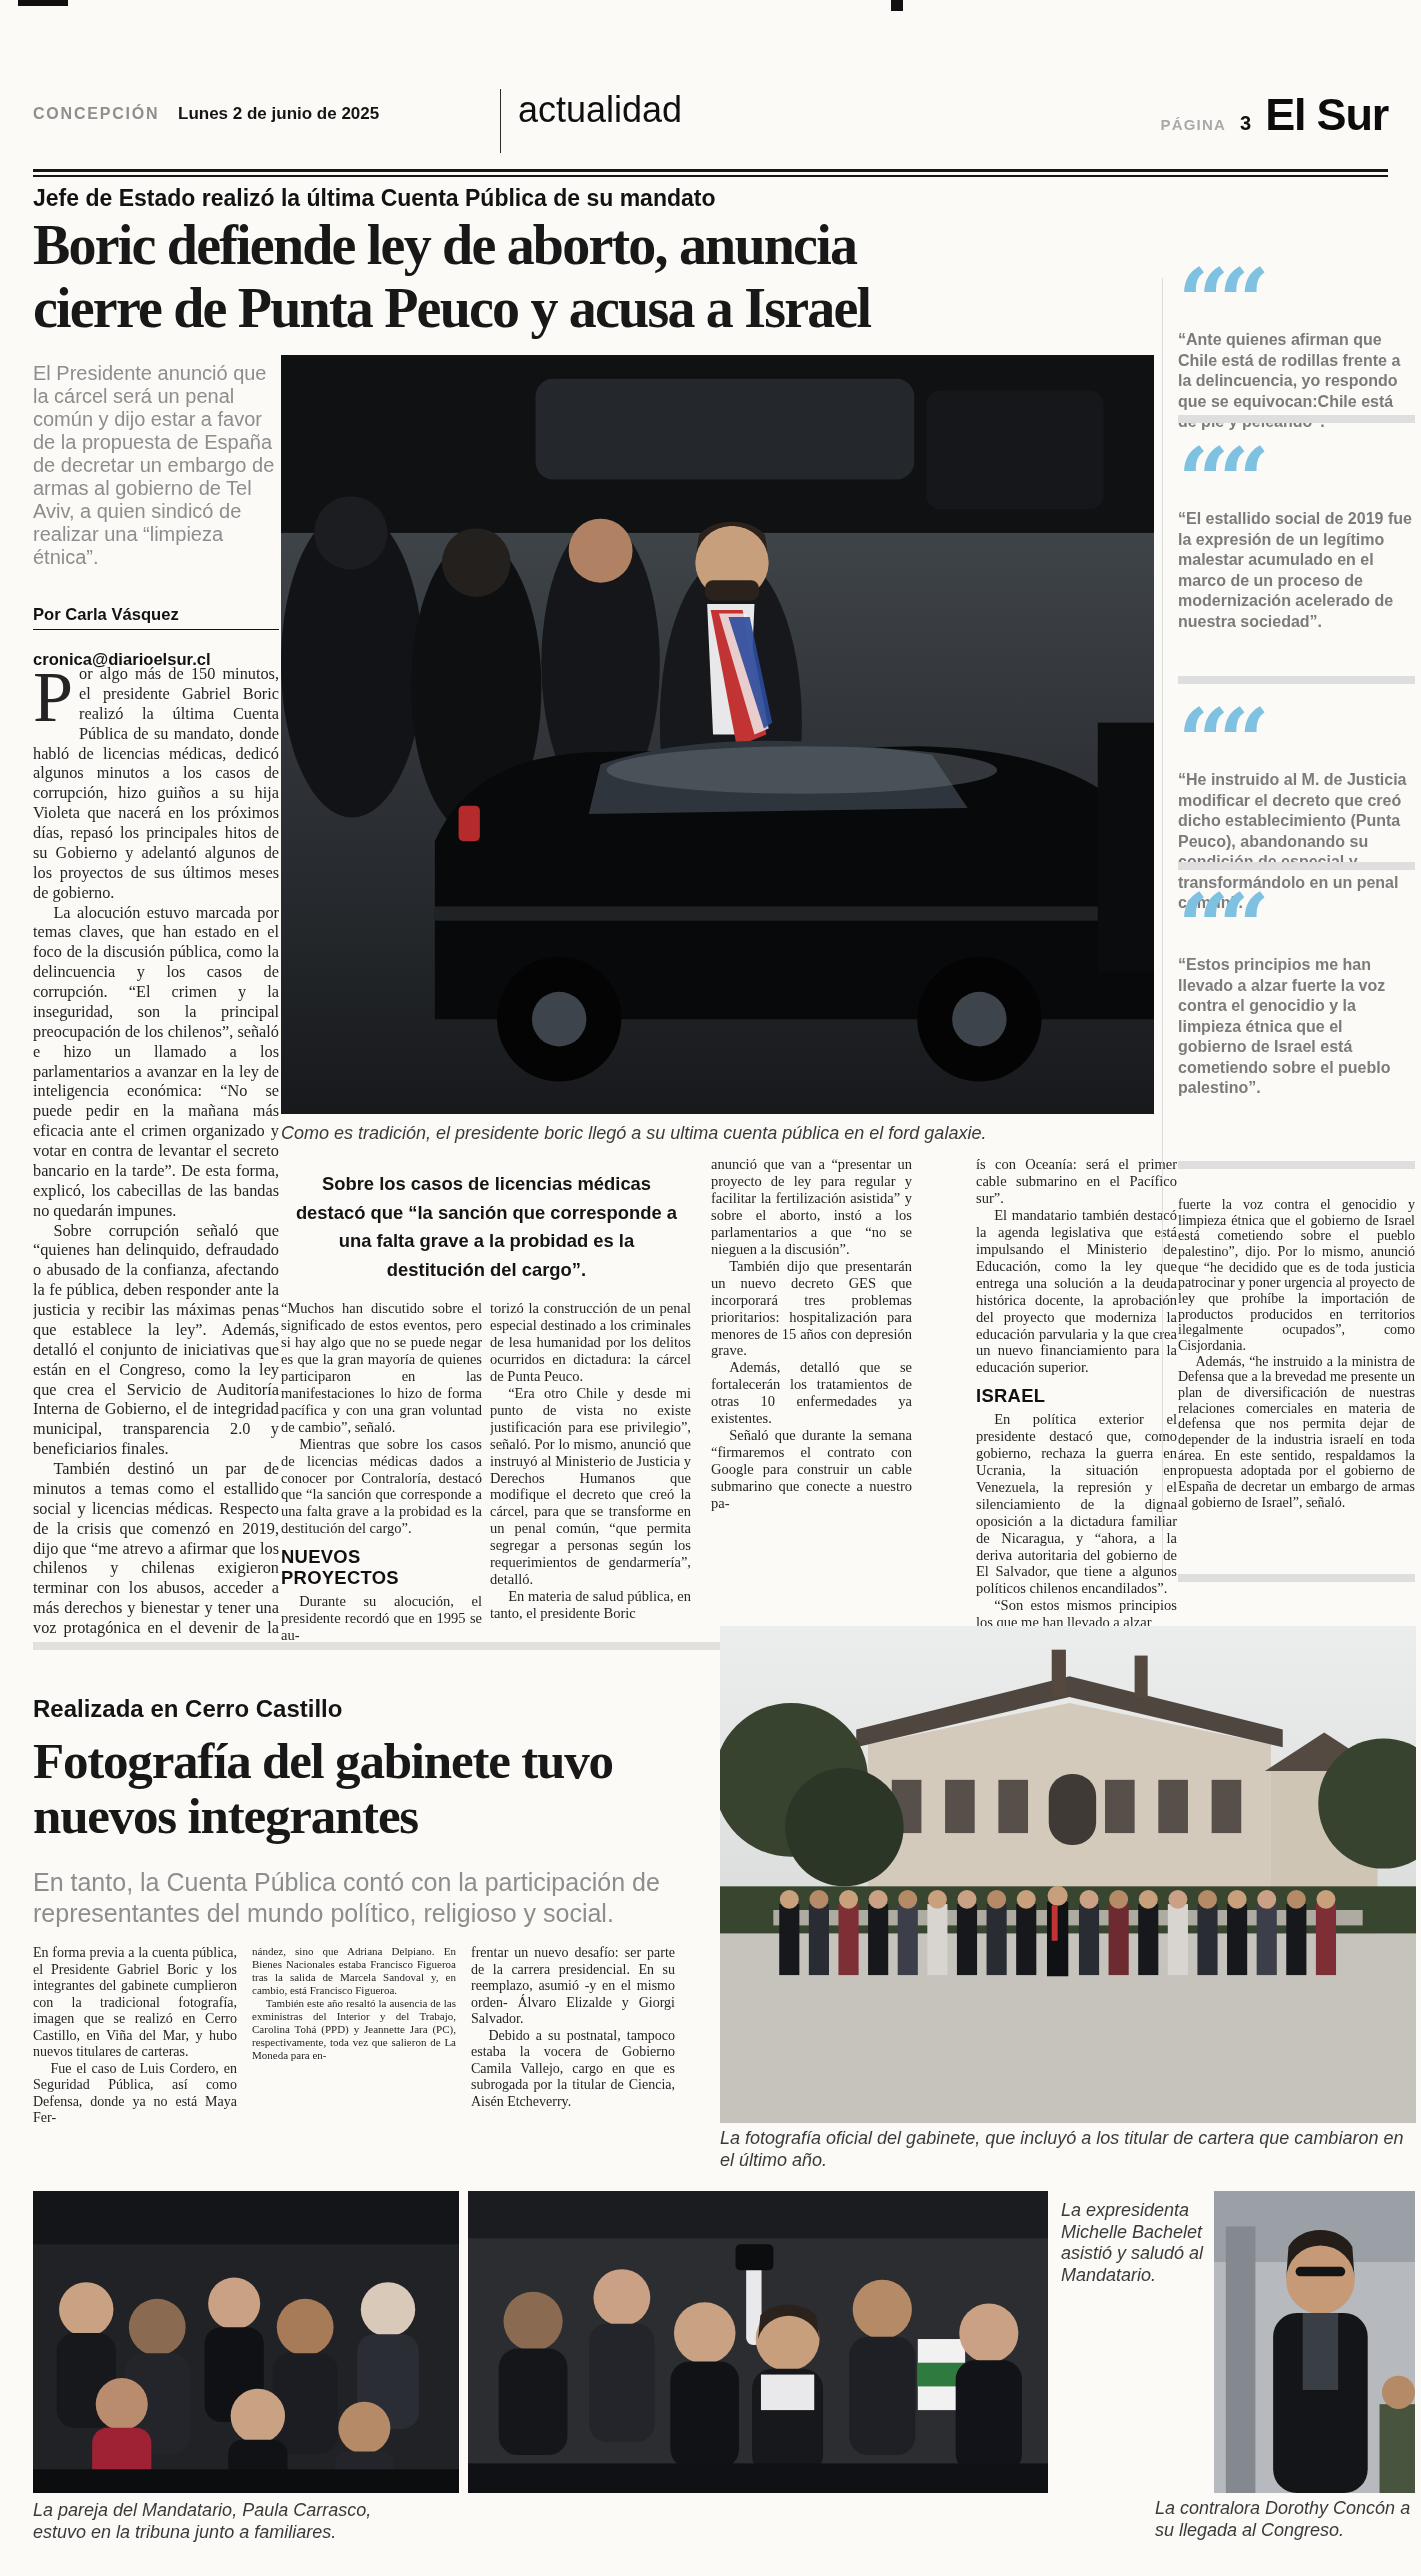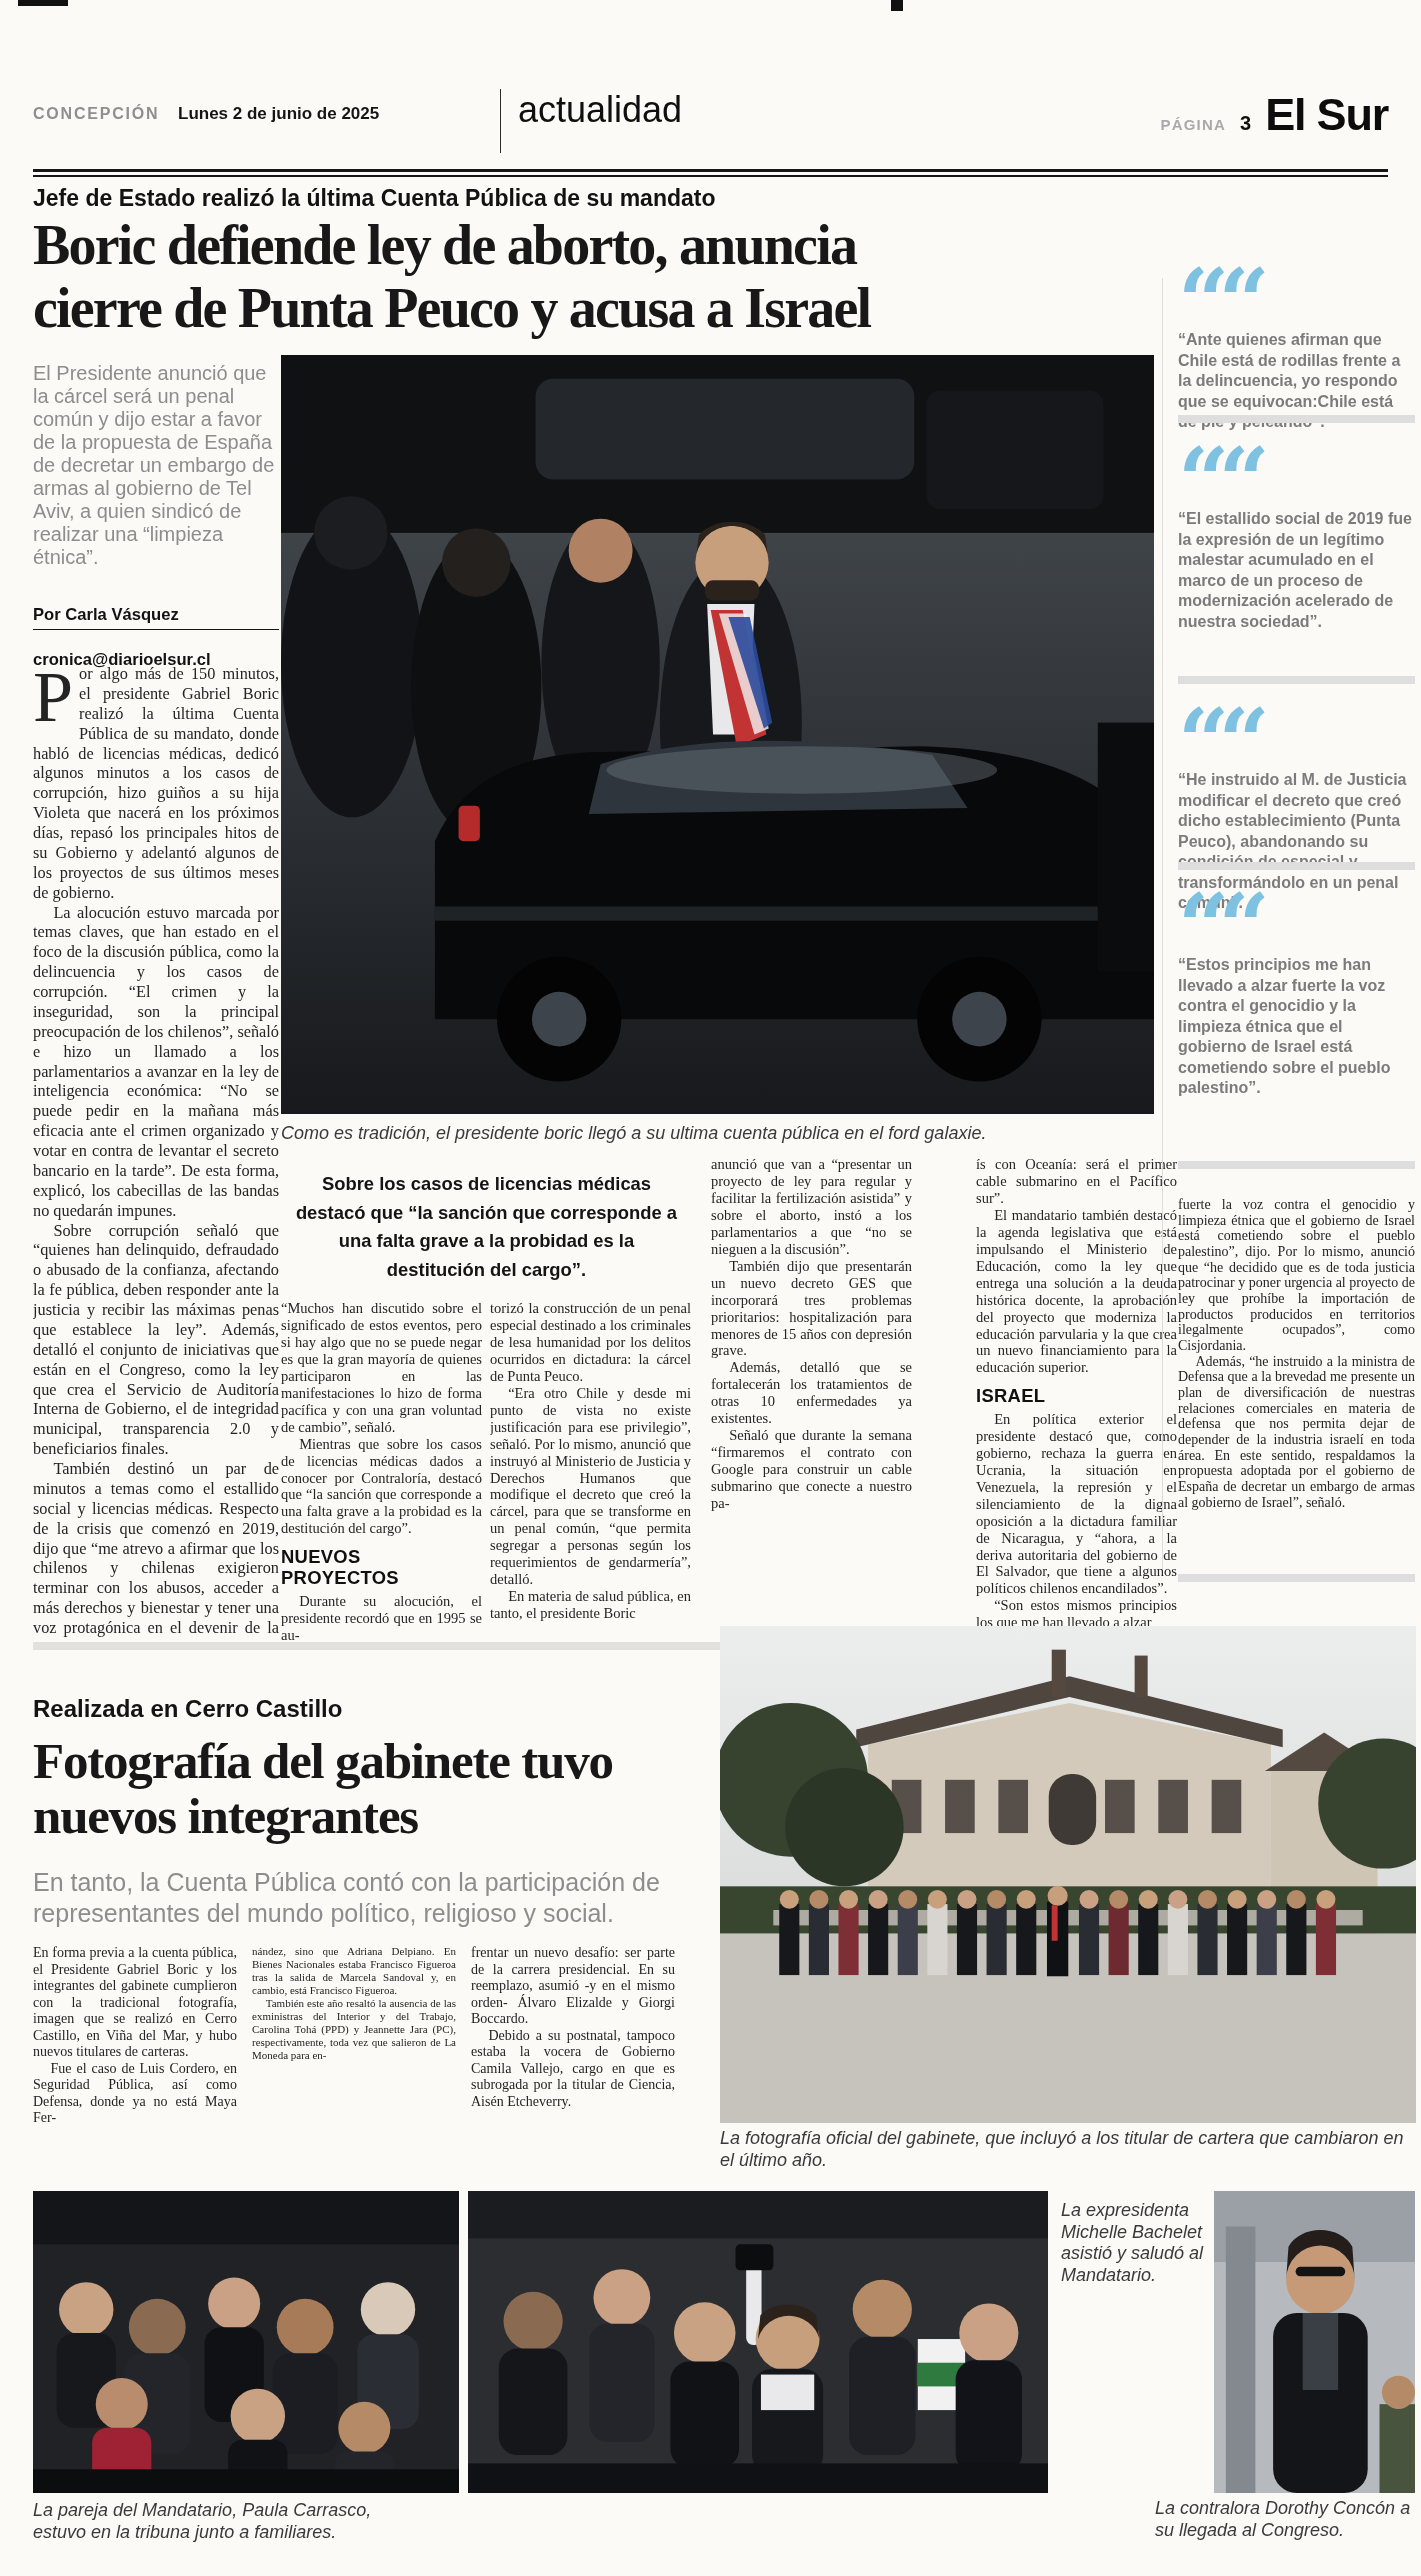--- a/index.html
+++ b/index.html
@@ -224,21 +224,21 @@
 
   <div class="abs bodycol colA">
     <p class="np">En forma previa a la cuenta pública, el Presidente Gabriel Boric y los integrantes del gabinete cumplieron con la tradicional fotografía, imagen que se realizó en Cerro Castillo, en Viña del Mar, y hubo nuevos titulares de carteras.</p>
     <p>Fue el caso de Luis Cordero, en Seguridad Pública, así como Defensa, donde ya no está Maya Fer-</p>
   </div>
   <div class="abs bodycol colB">
     <p class="np">nández, sino que Adriana Delpiano. En Bienes Nacionales estaba Francisco Figueroa tras la salida de Marcela Sandoval y, en cambio, está Francisco Figueroa.</p>
     <p>También este año resaltó la ausencia de las exministras del Interior y del Trabajo, Carolina Tohá (PPD) y Jeannette Jara (PC), respectivamente, toda vez que salieron de La Moneda para en-</p>
   </div>
   <div class="abs bodycol colC">
-    <p class="np">frentar un nuevo desafío: ser parte de la carrera presidencial. En su reemplazo, asumió -y en el mismo orden- Álvaro Elizalde y Giorgi Boccardo.</p>
+    <p class="np">frentar un nuevo desafío: ser parte de la carrera presidencial. En su reemplazo, asumió -y en el mismo orden- Álvaro Elizalde y Giorgi Salvador.</p>
     <p>Debido a su postnatal, tampoco estaba la vocera de Gobierno Camila Vallejo, cargo en que es subrogada por la titular de Ciencia, Aisén Etcheverry.</p>
   </div>
 
   <div class="abs photo gabphoto">
     <svg viewBox="0 0 1175 840" preserveAspectRatio="none">
       <defs>
         <linearGradient id="gsky2" x1="0" y1="0" x2="0" y2="1">
           <stop offset="0" stop-color="#eceeed"></stop>
             <stop offset="1" stop-color="#cdd1d0"></stop>
         </linearGradient>

